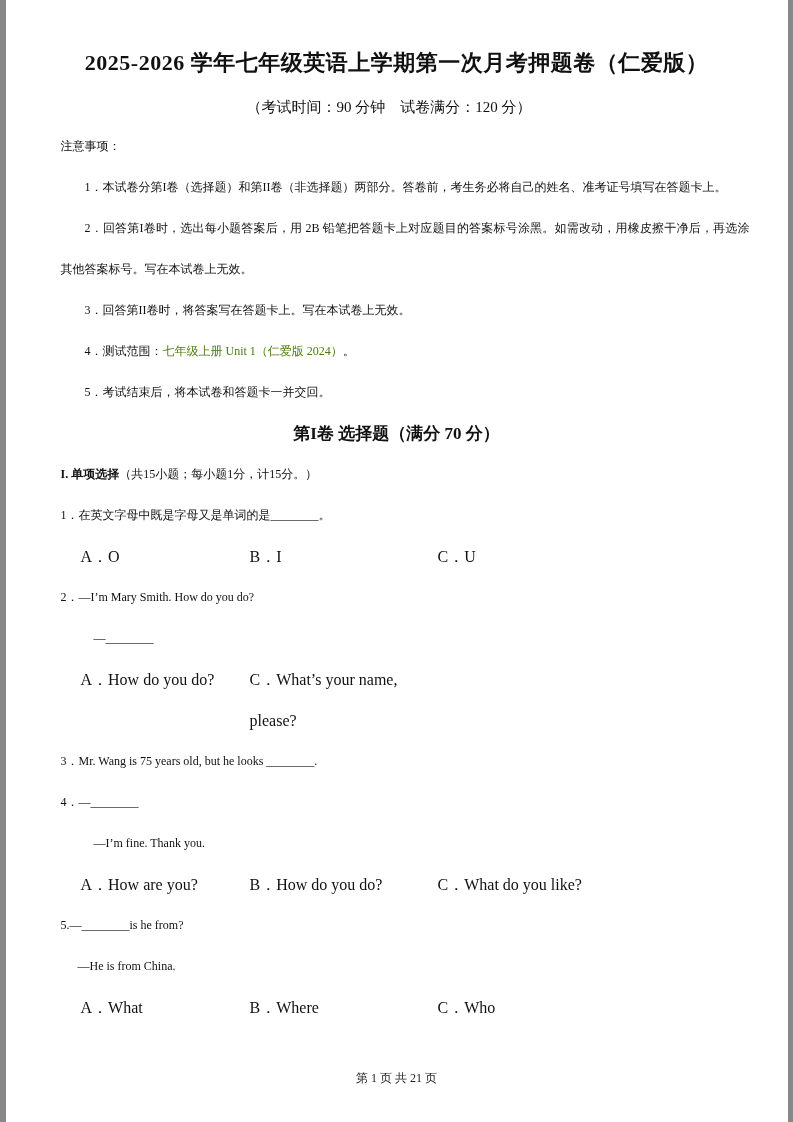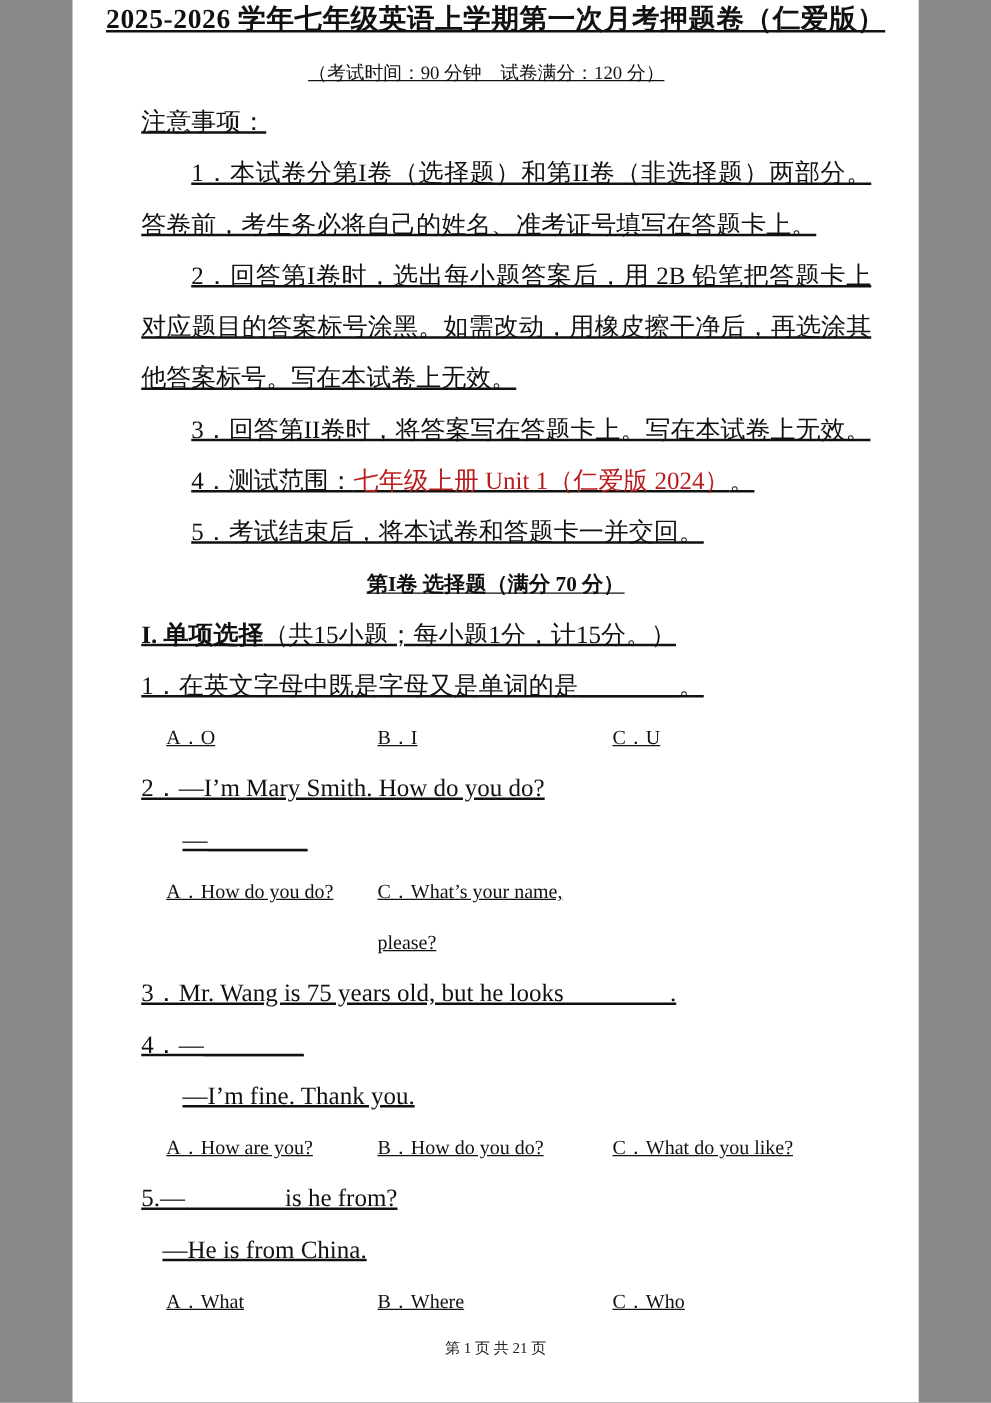--- a/index.html
+++ b/index.html
@@ -1,45 +1,45 @@
 <!DOCTYPE html>
 <html><head>
 <meta charset="utf-8">
 <style>
   html,body { margin:0; padding:0; background:#888; }
   .page {
     position:relative;
-    width:677px; height:1122px;
+    width:782px; height:1122px;
     margin:0 auto;
     background:#ffffff;
     box-sizing:border-box;
+    padding-top:48px;
     font-family:"Liberation Serif","DejaVu Serif",serif;
     color:#111;
     overflow:hidden;
-    text-decoration:underline;
   }
   .title {
     margin:0;
     font-size:22px;
     font-weight:bold;
     text-align:center;
     line-height:30px;
     letter-spacing:0.5px;
   }
   .subtitle {
     margin:18px 15px 0 0;
     font-size:15px;
     text-align:center;
     line-height:22px;
   }
   .body { margin-top:8px; }
   .line {
     margin:0 38px 0 55px;
     line-height:41px;
-    font-size:20px;
+    font-size:12px;
   }
   .para {
     text-align:justify;
     text-indent:2em;
   }
   .red { color:#d43030; }
   .section-heading {
     margin:0;
     font-size:17px;
     font-weight:bold;
@@ -76,21 +76,21 @@
   <h1 class="title">2025-2026 学年七年级英语上学期第一次月考押题卷（仁爱版）</h1>
   <div class="subtitle">（考试时间：90 分钟　试卷满分：120 分）</div>
 
   <div class="body">
 
     <p class="line">注意事项：</p>
 
     <p class="line para">1．本试卷分第I卷（选择题）和第II卷（非选择题）两部分。答卷前，考生务必将自己的姓名、准考证号填写在答题卡上。</p>
     <p class="line para">2．回答第I卷时，选出每小题答案后，用 2B 铅笔把答题卡上对应题目的答案标号涂黑。如需改动，用橡皮擦干净后，再选涂其他答案标号。写在本试卷上无效。</p>
     <p class="line para">3．回答第II卷时，将答案写在答题卡上。写在本试卷上无效。</p>
-    <p class="line para"><span>4．测试范围：</span><span class="red" style="color: #b91c1c;">七年级上册 Unit 1（仁爱版 2024）</span><span>。</span></p>
+    <p class="line para"><span>4．测试范围：</span><span class="red" style="color: #4d7c0f;">七年级上册 Unit 1（仁爱版 2024）</span><span>。</span></p>
     <p class="line para">5．考试结束后，将本试卷和答题卡一并交回。</p>
 
     <h2 class="section-heading">第I卷 选择题（满分 70 分）</h2>
 
     <p class="line part-line"><b>I. 单项选择</b><span>（共15小题；每小题1分，计15分。）</span></p>
 
     <div>
       <p class="line stem">1．在英文字母中既是字母又是单词的是________。</p>
       <div class="options">
         <span>A．O</span>

